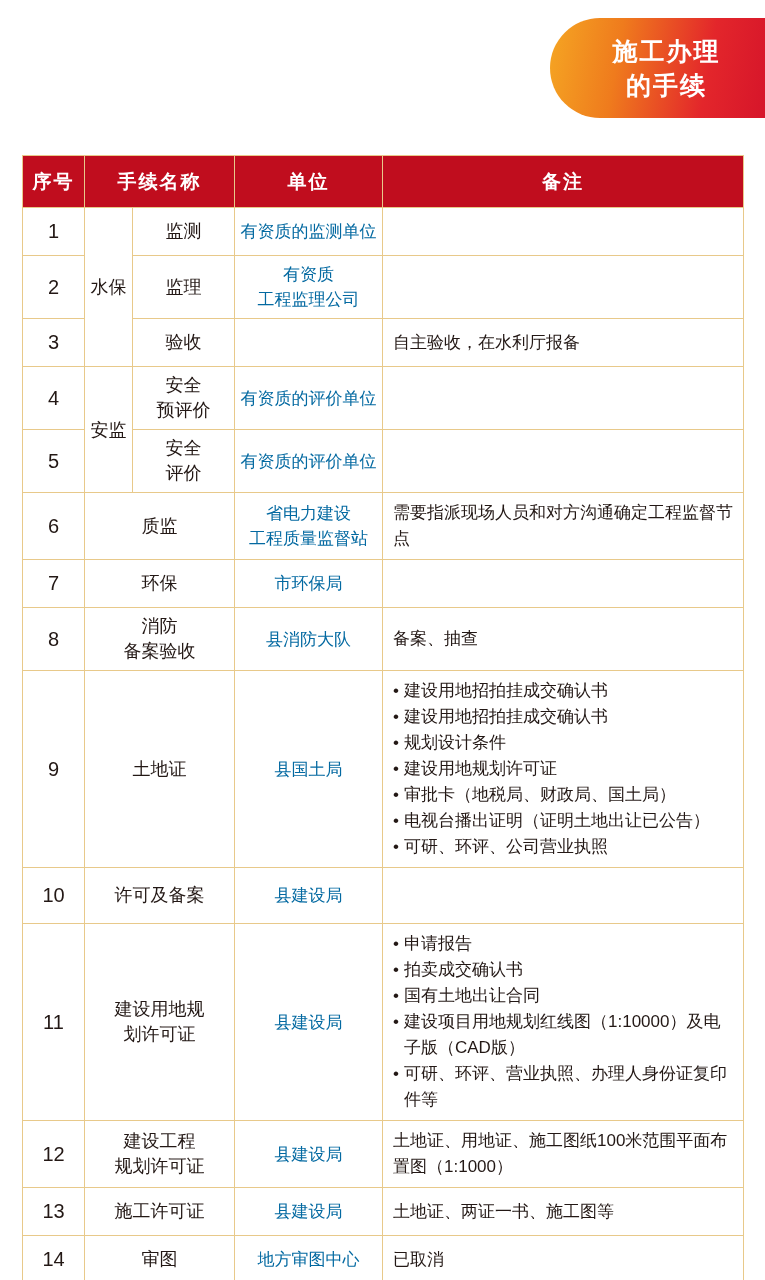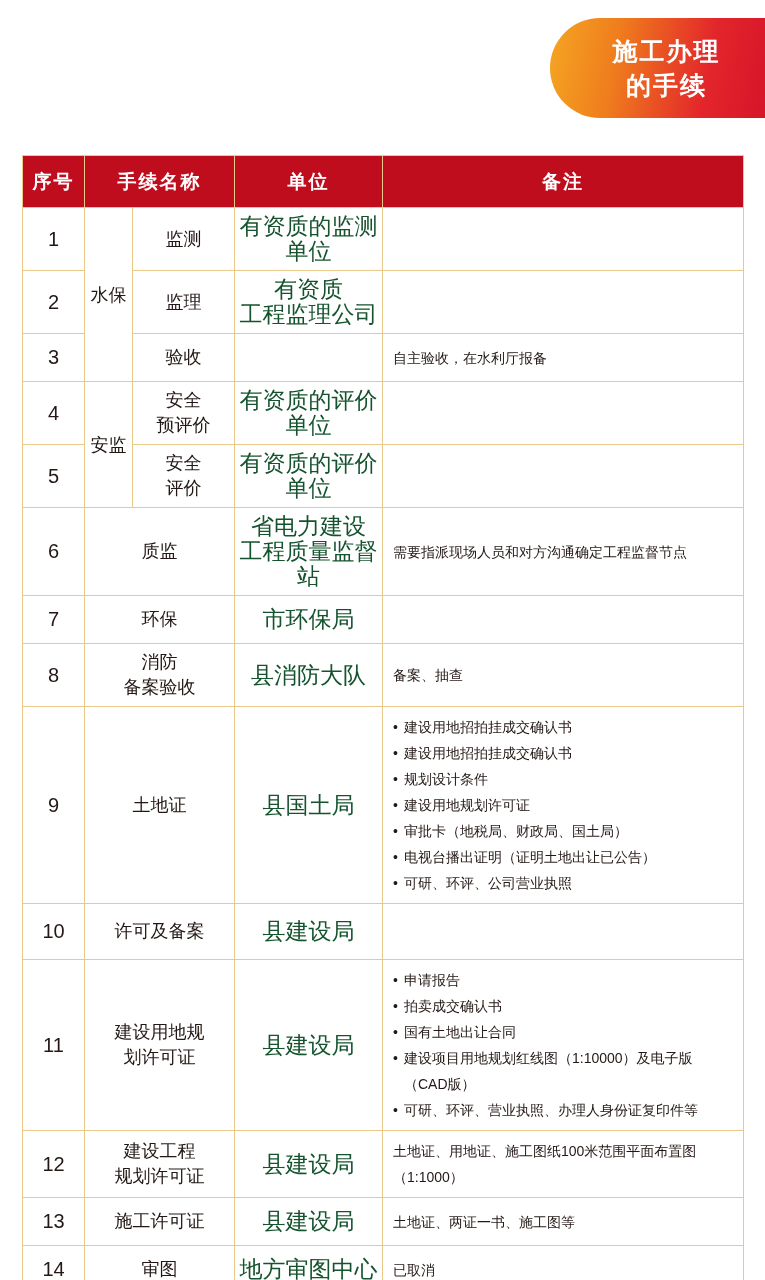--- a/index.html
+++ b/index.html
@@ -97,28 +97,28 @@
   }
   td.name {
     text-align: center;
     font-size: 18px;
     line-height: 25px;
     color: #231815;
     padding: 6px 2px;
   }
   td.unit {
     text-align: center;
-    font-size: 23px;
+    font-size: 17px;
     line-height: 25px;
-    color: #14532d;
+    color: #0369a1;
     padding: 6px 4px;
   }
   td.note {
     text-align: left;
-    font-size: 14px;
+    font-size: 17px;
     line-height: 26px;
     color: #231815;
     padding: 7px 8px 7px 10px;
   }
   td.note .bullet-list {
     margin: 0;
     padding: 0;
     list-style: none;
   }
   td.note .bullet-list li {

